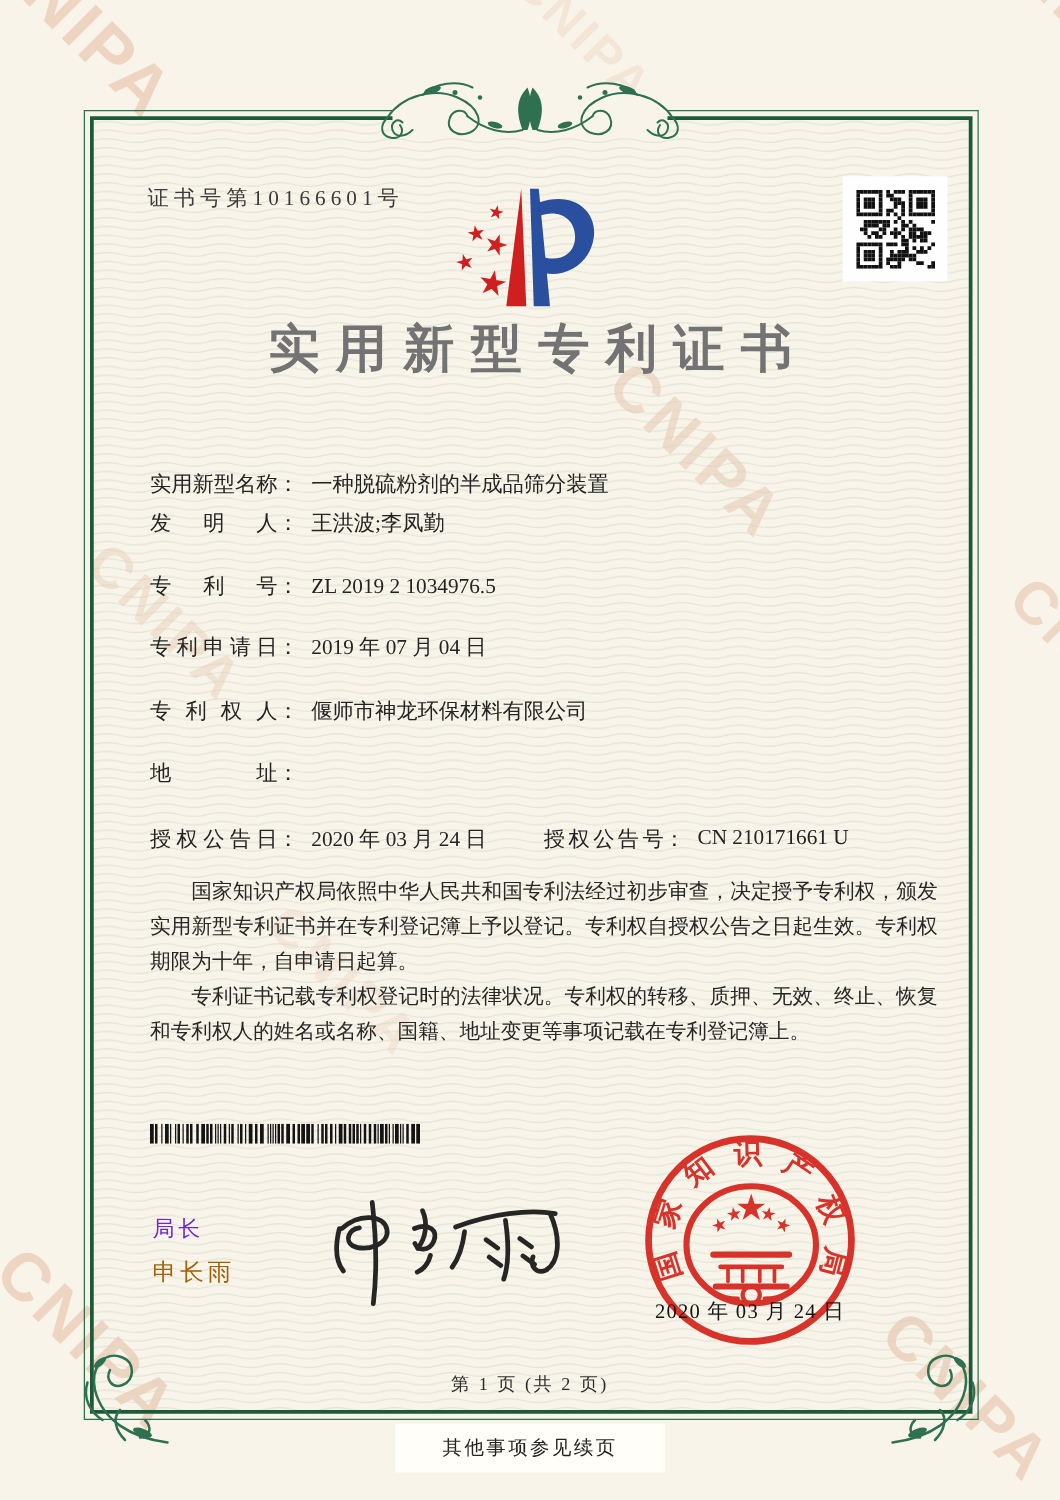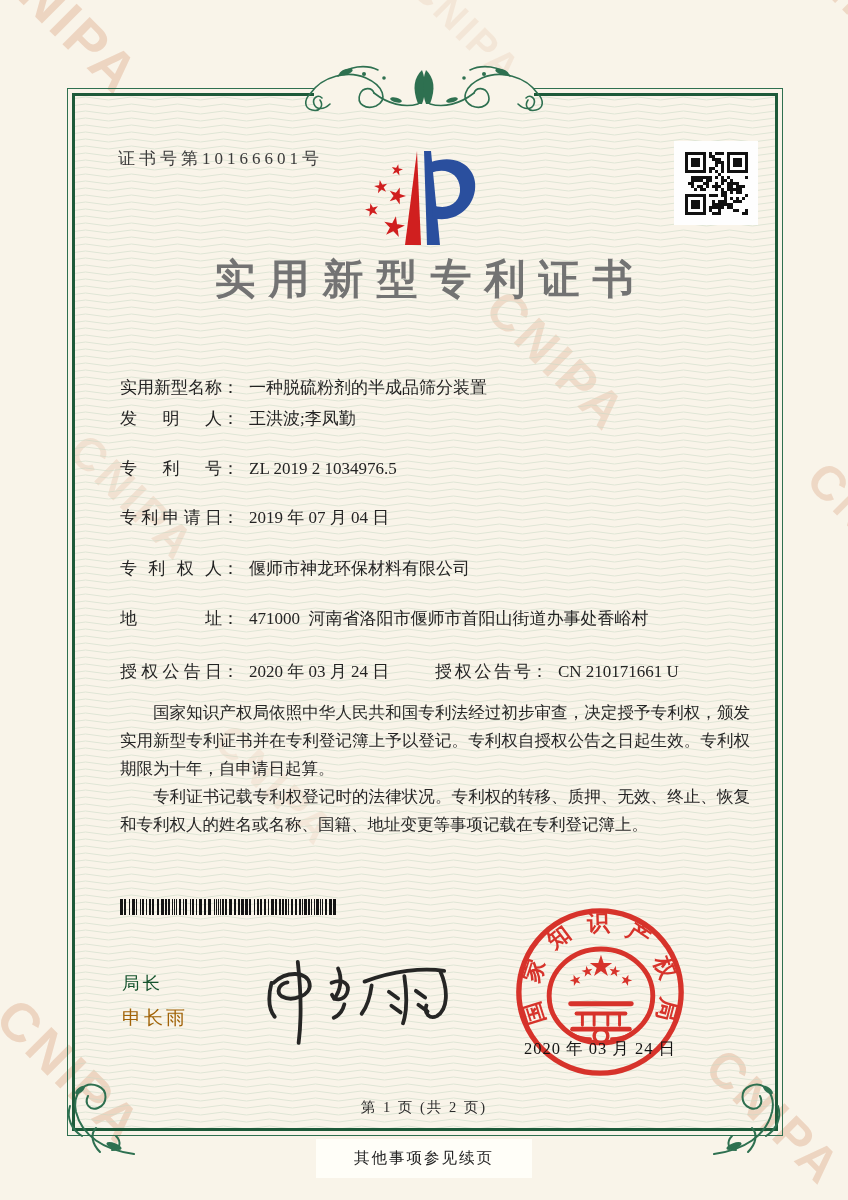--- a/index.html
+++ b/index.html
@@ -31,31 +31,31 @@
 
   .title{position:absolute;left:0;top:252px;width:100%;text-align:center;font-size:41px;
          font-weight:700;color:#737373;letter-spacing:13px;text-indent:13px;z-index:3}
 
   
   .frow{position:absolute;left:120px;width:640px;display:flex;align-items:baseline;z-index:3;
         font-size:17px;color:#232323}
   .flabel{display:inline-block;width:102px;text-align:justify;text-align-last:justify}
   .colon{display:inline-block;margin-right:10px}
   .fvalue{white-space:pre-wrap}
-  .pairB{position:absolute;left:315px;top:0;display:flex;align-items:center}
+  .pairB{position:absolute;left:315px;top:0;display:flex;align-items:flex-start}
   .pairB .flabel{width:96px}
 
   
   .law{position:absolute;left:120px;top:699px;width:630px;font-size:16.5px;line-height:28px;
        color:#262626;text-align:justify;z-index:3}
   .law p{text-indent:2em}
 
   .barcode{position:absolute;left:120px;top:899px;width:218px;height:16px;z-index:3}
 
-  .sig-title{position:absolute;left:122px;top:971px;font-size:17.5px;letter-spacing:3px;color:#14532d;z-index:3}
+  .sig-title{position:absolute;left:122px;top:971px;font-size:17.5px;letter-spacing:3px;color:#6d28d9;z-index:3}
   .sig-name{position:absolute;left:122px;top:1005px;font-size:19px;letter-spacing:3px;color:#a16207;z-index:3}
   .signature{position:absolute;left:244px;top:938px;z-index:4;transform:rotate(-2deg)}
 
   .seal{position:absolute;left:512px;top:904px;z-index:4;opacity:.93}
   .seal-date{position:absolute;left:505px;top:1038px;width:190px;text-align:center;
              font-size:16.5px;letter-spacing:1px;color:#141414;font-weight:500;z-index:5}
 
   .pageinfo{position:absolute;left:0;top:1098px;width:100%;text-align:center;font-size:14.5px;
             letter-spacing:2px;color:#2c2c2c;z-index:3}
   .contnote{position:absolute;left:50%;top:1139px;transform:translateX(-50%);
@@ -395,21 +395,20 @@
       <span class="fvalue">2019 年 07 月 04 日</span>
   </div>
   <div class="frow" style="top:557px">
     <span class="flabel">专利权人</span>
       <span class="colon">：</span>
       <span class="fvalue">偃师市神龙环保材料有限公司</span>
   </div>
   <div class="frow" style="top:607px">
     <span class="flabel">地址</span>
       <span class="colon">：</span>
-      <span class="fvalue">471000  河南省洛阳市偃师市首阳山街道办事处香峪村</span>
   </div>
   <div class="frow" style="top:660px">
     <span class="flabel">授权公告日</span>
       <span class="colon">：</span>
       <span class="fvalue">2020 年 03 月 24 日</span>
     <span class="pairB">
       <span class="flabel">授权公告号</span>
         <span class="colon">：</span>
         <span class="fvalue">CN 210171661 U</span>
     </span>

